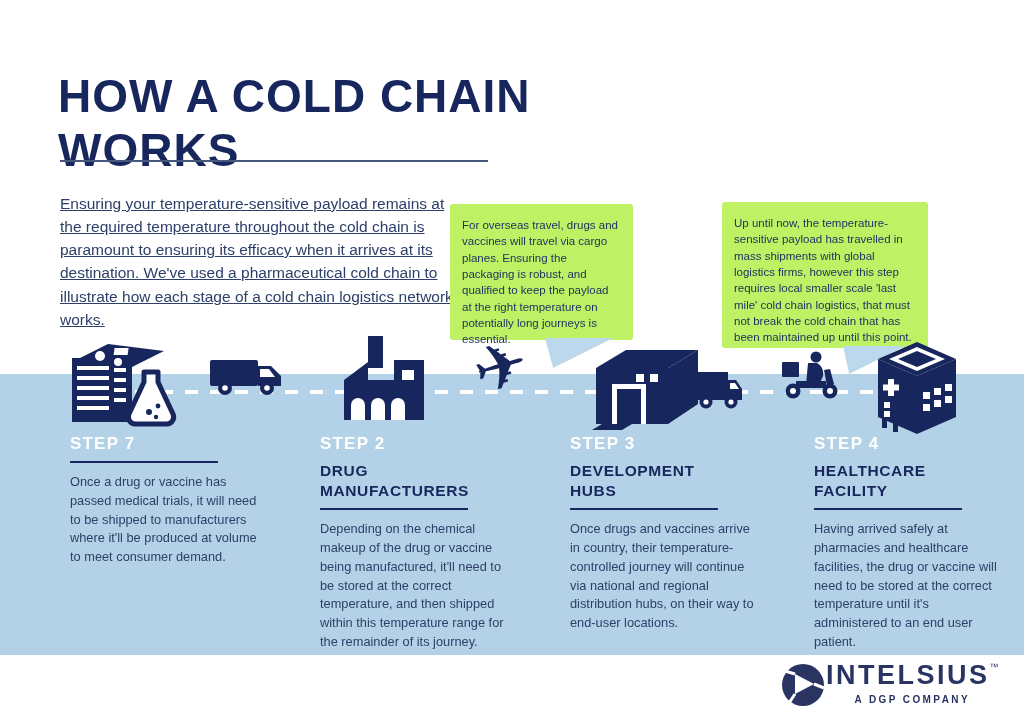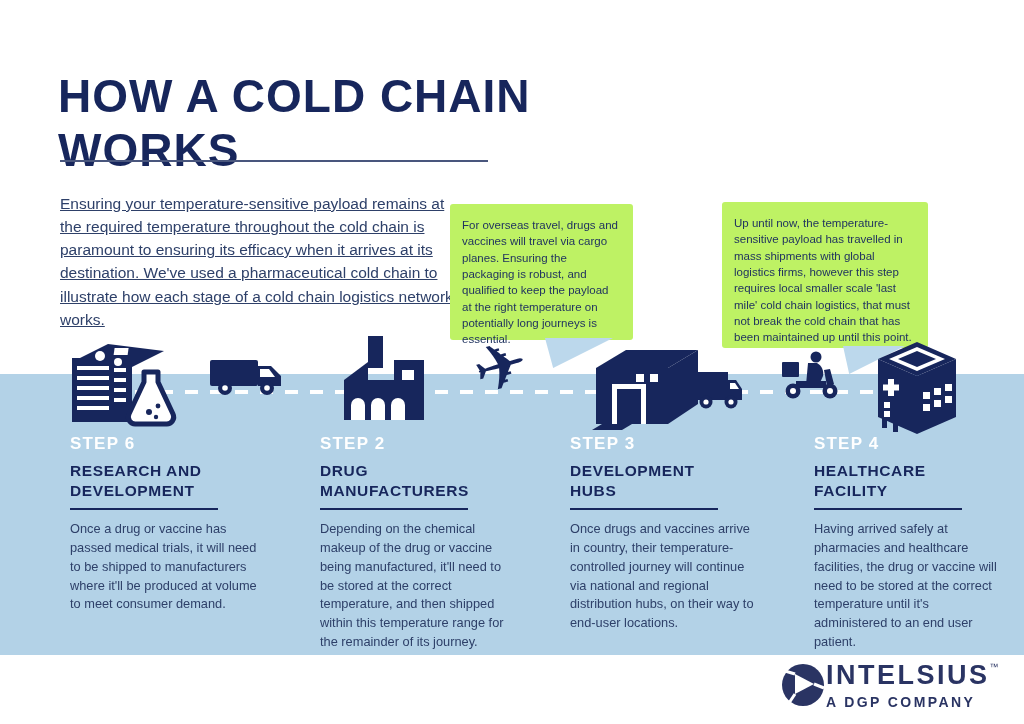--- a/index.html
+++ b/index.html
@@ -66,22 +66,22 @@
   }
   
   .brand{left:780px;top:662px;display:flex;align-items:flex-start;}
   .logo-text{}
   .logo-word{
     font-size:27px;font-weight:700;color:#2a3463;
     letter-spacing:2.5px;line-height:1;
   }
   .logo-word sup{font-size:9px;font-weight:400;letter-spacing:0;vertical-align:14px;}
   .logo-tagline{
-    font-size:14px;font-weight:700;color:#2a3463;
-    letter-spacing:2.4px;text-align:left;margin-top:5px;
+    font-size:10px;font-weight:700;color:#2a3463;
+    letter-spacing:2.4px;text-align:center;margin-top:5px;
   }
 </style>
 </head>
 <body>
 
 <div id="canvas">
 
   <h1 class="abs page-title">
     <span>HOW A COLD CHAIN</span>
     <span>WORKS</span>
@@ -223,22 +223,21 @@
         <rect x="58" y="48" width="7" height="7"></rect>
         <rect x="69" y="44" width="7" height="7"></rect>
         <rect x="47" y="64" width="7" height="7"></rect>
         <rect x="58" y="60" width="7" height="7"></rect>
         <rect x="69" y="56" width="7" height="7"></rect>
       </g>
     </svg>
   </div>
 
   <div class="abs step step-1">
-    <div class="step-label">STEP 6</div>
-    <div class="step-title">RESEARCH AND DEVELOPMENT</div>
+    <div class="step-label">STEP 7</div>
     <div class="step-rule"></div>
     <div class="step-desc">Once a drug or vaccine has passed medical trials, it will need to be shipped to manufacturers where it'll be produced at volume to meet consumer demand.</div>
   </div>
 
   <div class="abs step step-2">
     <div class="step-label">STEP 2</div>
     <div class="step-title">DRUG MANUFACTURERS</div>
     <div class="step-rule"></div>
     <div class="step-desc">Depending on the chemical makeup of the drug or vaccine being manufactured, it'll need to be stored at the correct temperature, and then shipped within this temperature range for the remainder of its journey.</div>
   </div>

